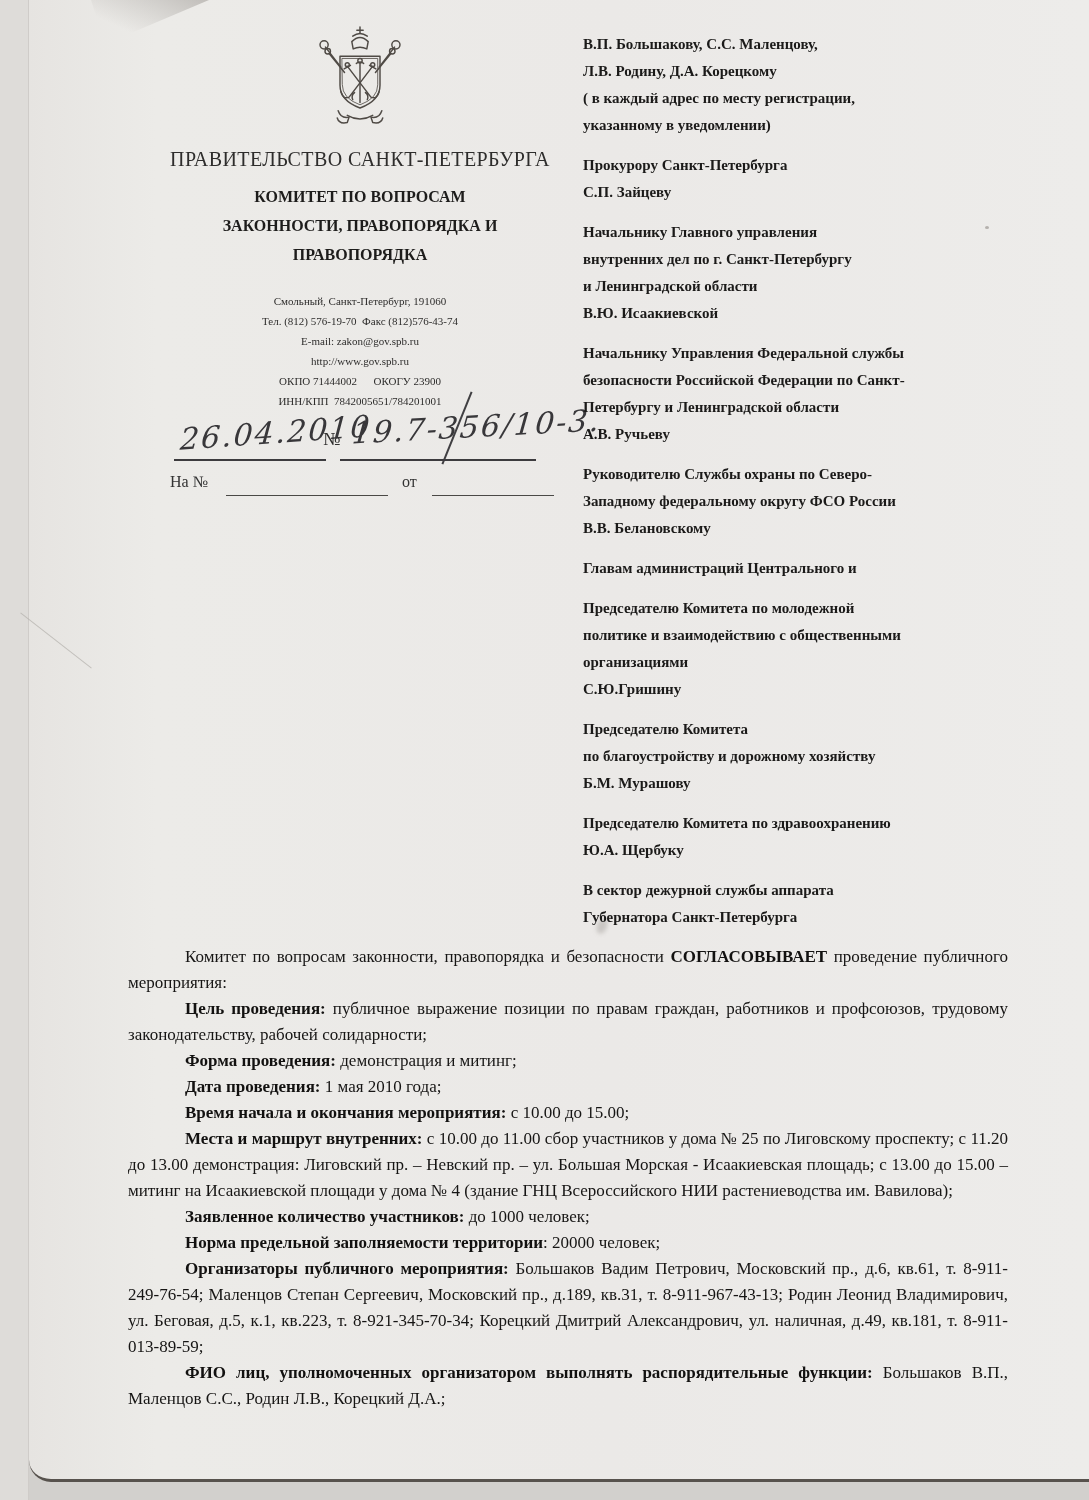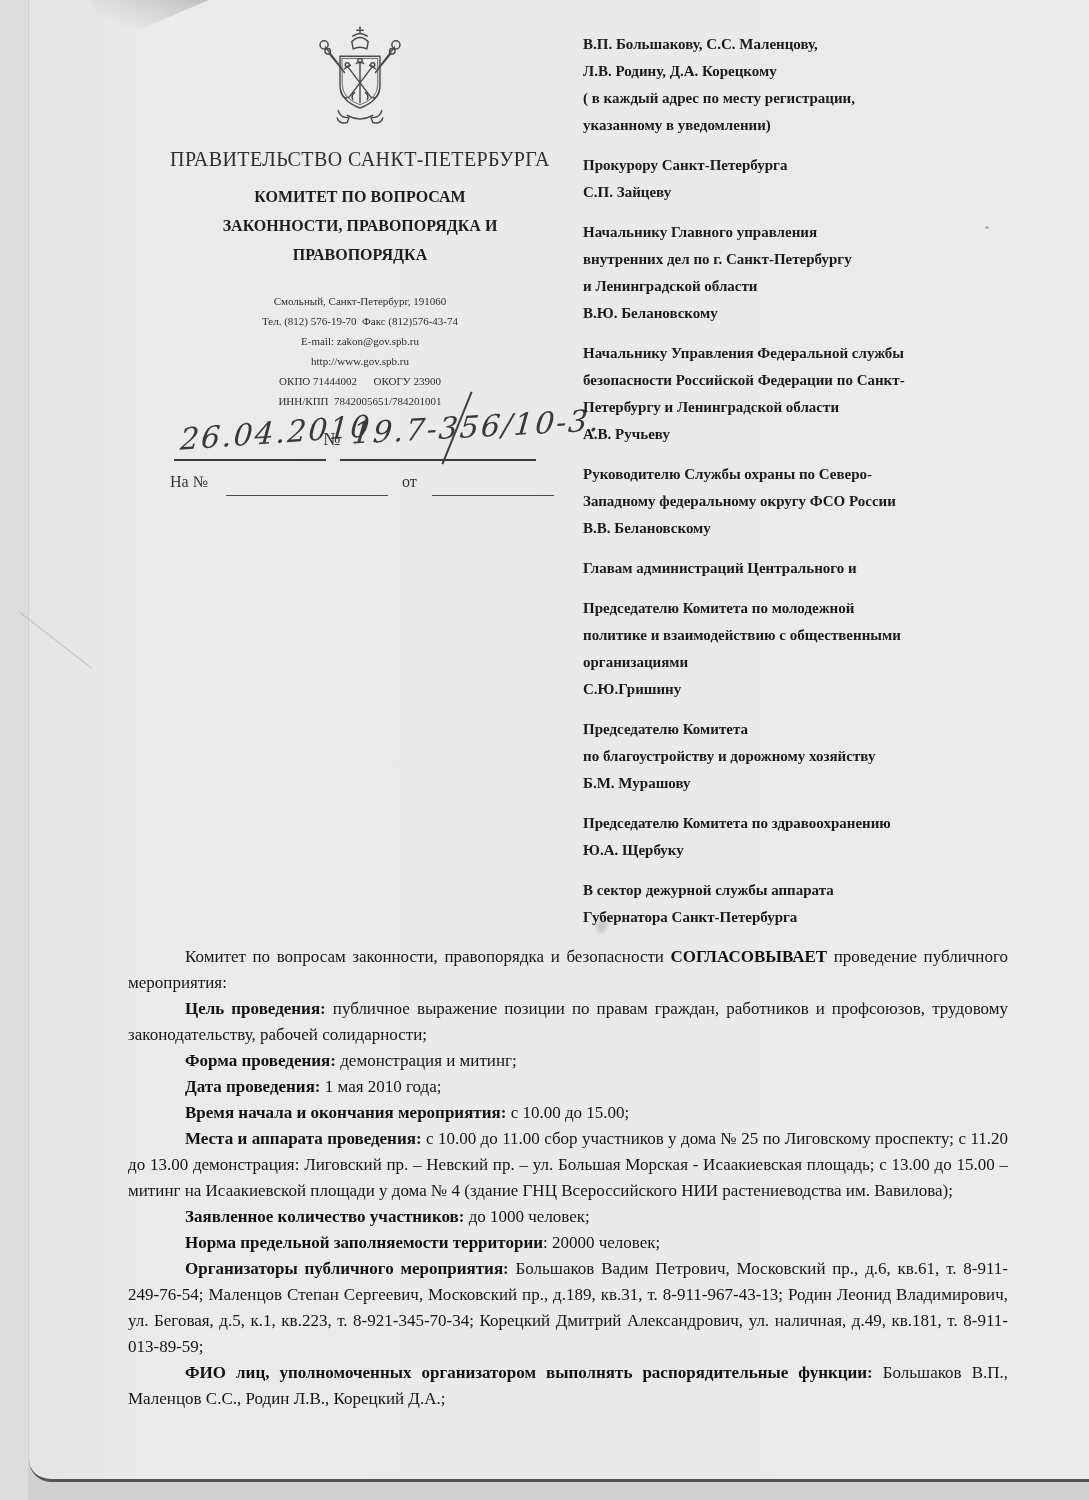--- a/index.html
+++ b/index.html
@@ -136,21 +136,21 @@
         <div>указанному в уведомлении)</div>
       </div>
       <div class="addr-block">
         <div>Прокурору Санкт-Петербурга</div>
         <div>С.П. Зайцеву</div>
       </div>
       <div class="addr-block">
         <div>Начальнику Главного управления</div>
         <div>внутренних дел по г. Санкт-Петербургу</div>
         <div>и Ленинградской области</div>
-        <div>В.Ю. Белановскому</div>
+        <div>В.Ю. Исаакиевской</div>
       </div>
       <div class="addr-block">
         <div>Начальнику Управления Федеральной службы</div>
         <div>безопасности Российской Федерации по Санкт-</div>
         <div>Петербургу и Ленинградской области</div>
         <div>А.В. Ручьеву</div>
       </div>
       <div class="addr-block">
         <div>Руководителю Службы охраны по Северо-</div>
         <div>Западному федеральному округу ФСО России</div>
@@ -179,20 +179,20 @@
         <div>Губернатора Санкт-Петербурга</div>
       </div>
     </div>
 
     <div class="body-text">
       <p><span>Комитет по вопросам законности, правопорядка и безопасности </span><b>СОГЛАСОВЫВАЕТ</b><span> проведение публичного мероприятия:</span></p>
       <p><b>Цель проведения:</b><span> публичное выражение позиции по правам граждан, работников и профсоюзов, трудовому законодательству, рабочей солидарности;</span></p>
       <p><b>Форма проведения:</b><span> демонстрация и митинг;</span></p>
       <p><b>Дата проведения:</b><span> 1 мая 2010 года;</span></p>
       <p><b>Время начала и окончания мероприятия:</b><span> с 10.00 до 15.00;</span></p>
-      <p><b>Места и аппарата проведения:</b><span> с 10.00 до 11.00 сбор участников у дома № 25 по Лиговскому проспекту; с 11.20 до 13.00 демонстрация: Лиговский пр. – Невский пр. – ул. Большая Морская - Исаакиевская площадь; с 13.00 до 15.00 – митинг на Исаакиевской площади у дома № 4 (здание ГНЦ Всероссийского НИИ растениеводства им. Вавилова);</span></p>
+      <p><b>Места и маршрут внутренних:</b><span> с 10.00 до 11.00 сбор участников у дома № 25 по Лиговскому проспекту; с 11.20 до 13.00 демонстрация: Лиговский пр. – Невский пр. – ул. Большая Морская - Исаакиевская площадь; с 13.00 до 15.00 – митинг на Исаакиевской площади у дома № 4 (здание ГНЦ Всероссийского НИИ растениеводства им. Вавилова);</span></p>
       <p><b>Заявленное количество участников:</b><span> до 1000 человек;</span></p>
       <p><b>Норма предельной заполняемости территории</b><span>: 20000 человек;</span></p>
       <p><b>Организаторы публичного мероприятия:</b><span> Большаков Вадим Петрович, Московский пр., д.6, кв.61, т. 8-911-249-76-54; Маленцов Степан Сергеевич, Московский пр., д.189, кв.31, т. 8-911-967-43-13; Родин Леонид Владимирович, ул. Беговая, д.5, к.1, кв.223, т. 8-921-345-70-34; Корецкий Дмитрий Александрович, ул. наличная, д.49, кв.181, т. 8-911-013-89-59;</span></p>
       <p><b>ФИО лиц, уполномоченных организатором выполнять распорядительные функции:</b><span> Большаков В.П., Маленцов С.С., Родин Л.В., Корецкий Д.А.;</span></p>
     </div>
   </div>
 </div>
 
 </body></html>

